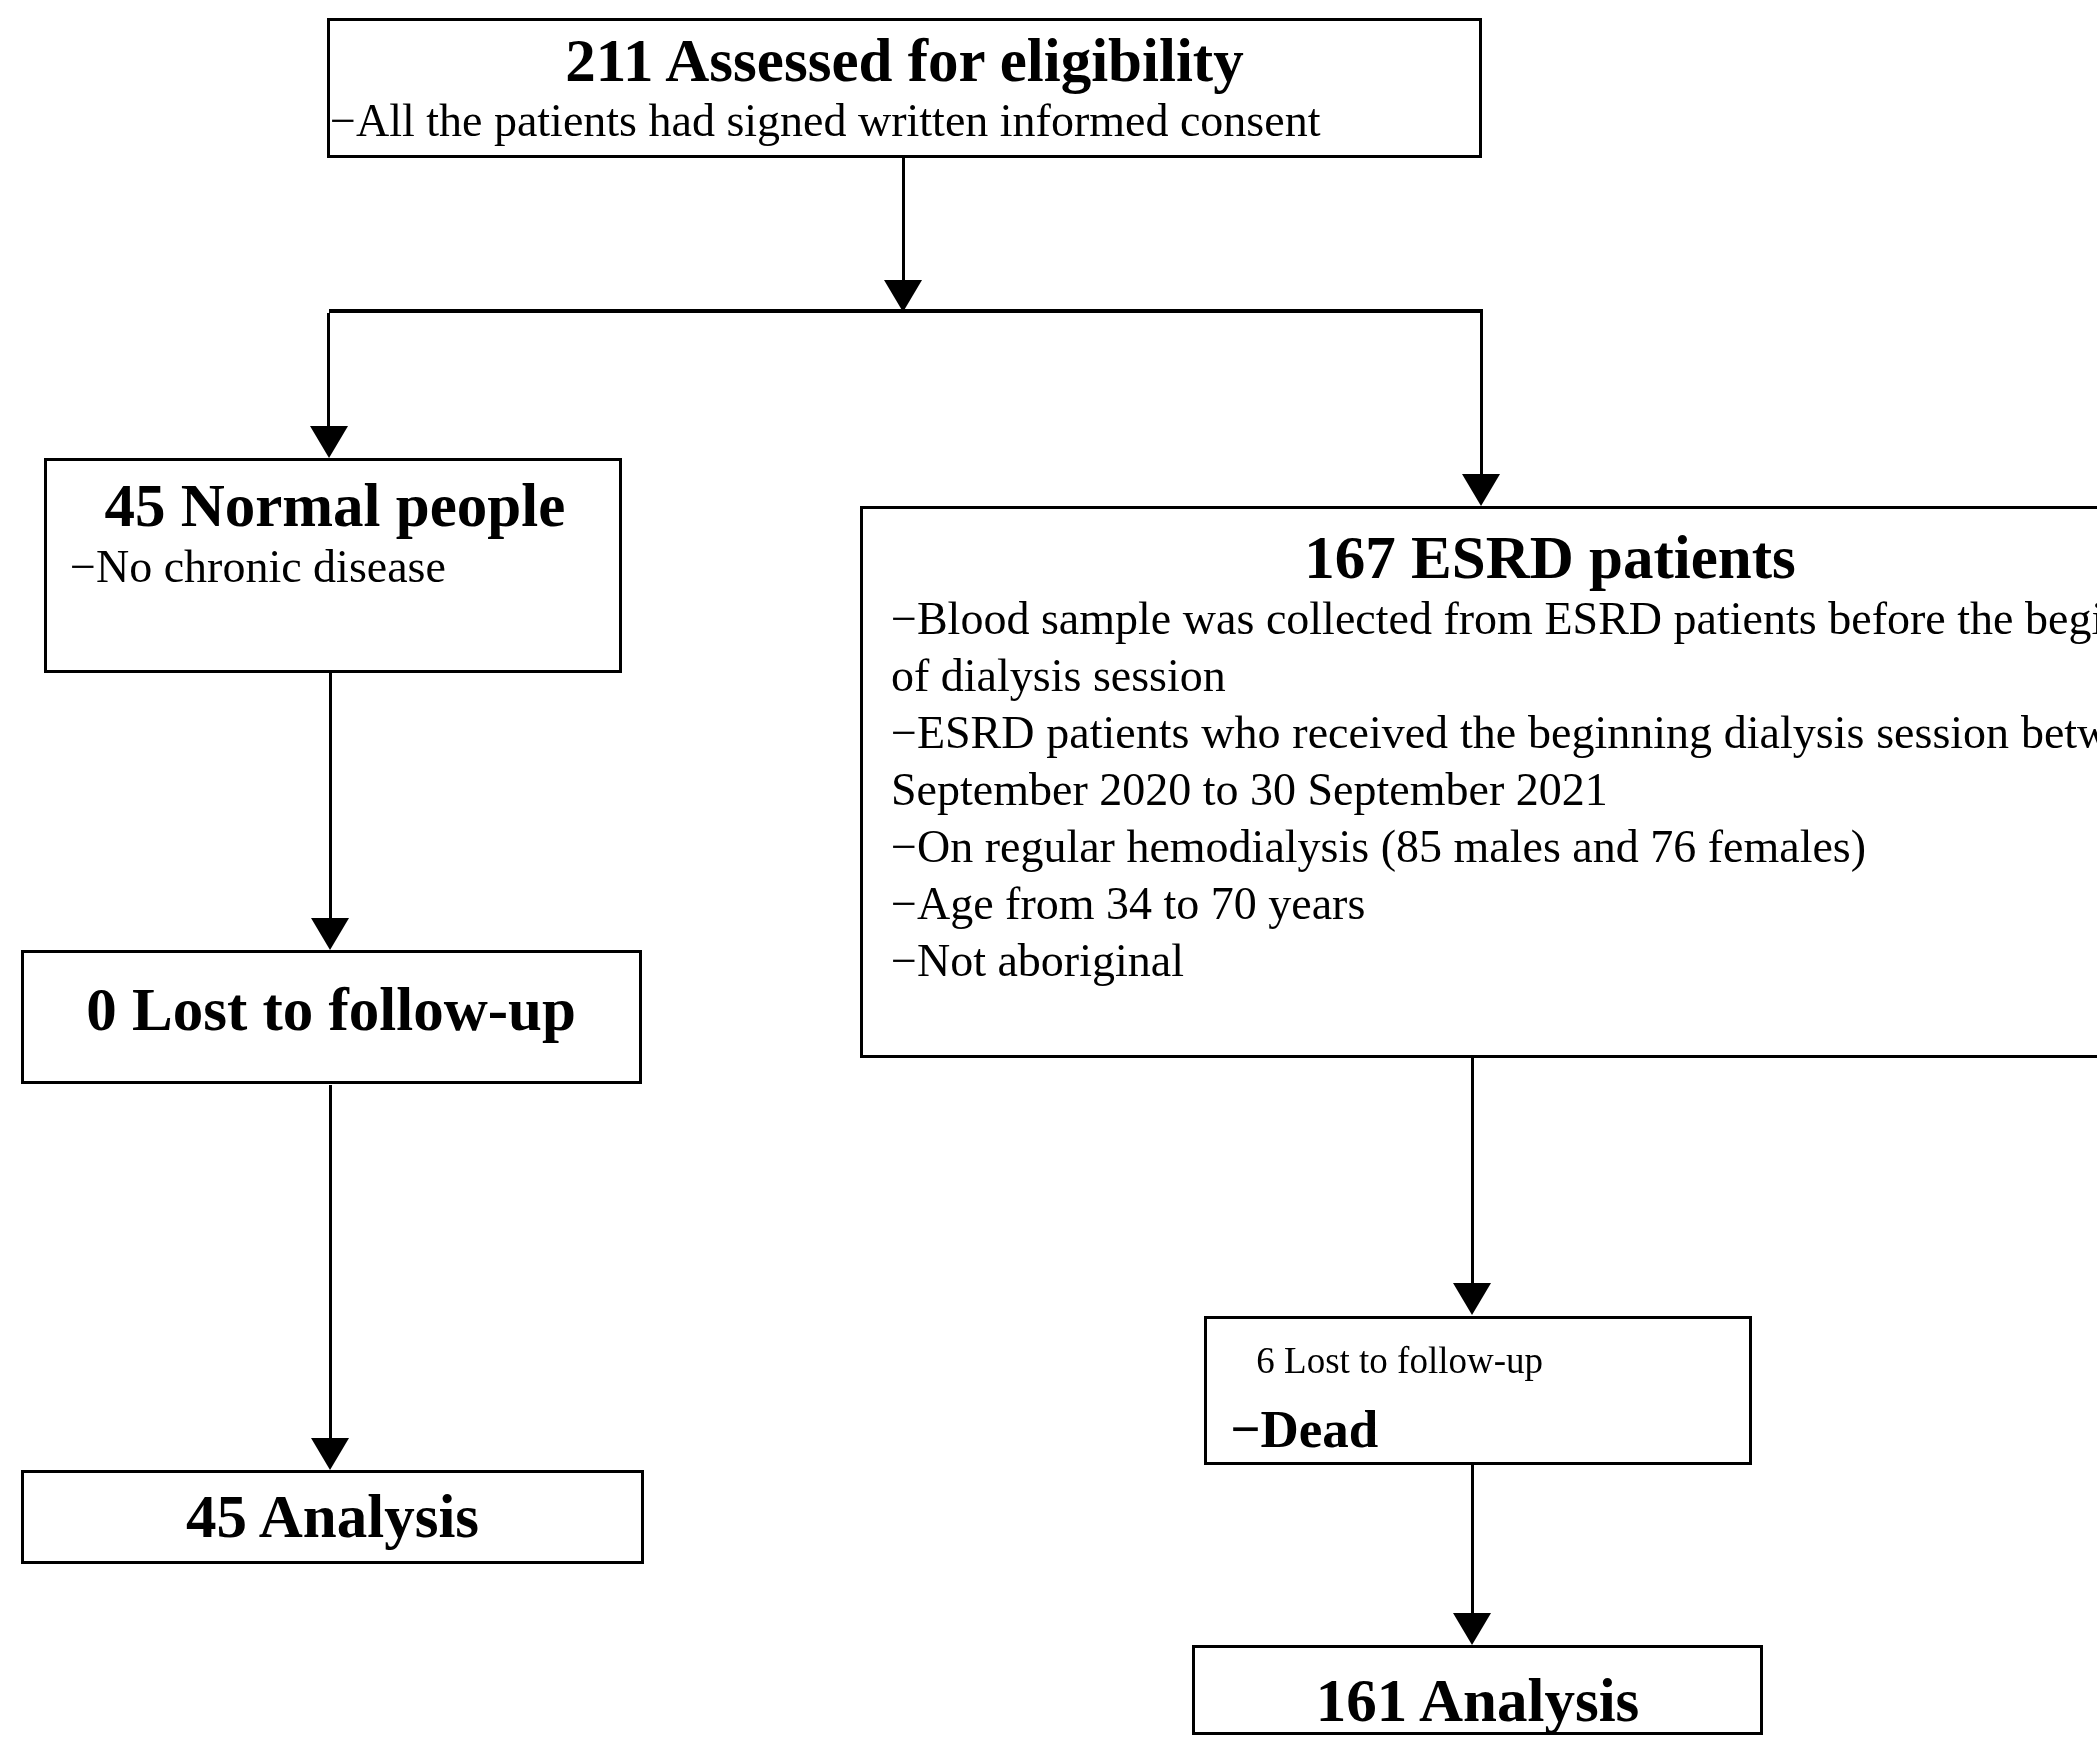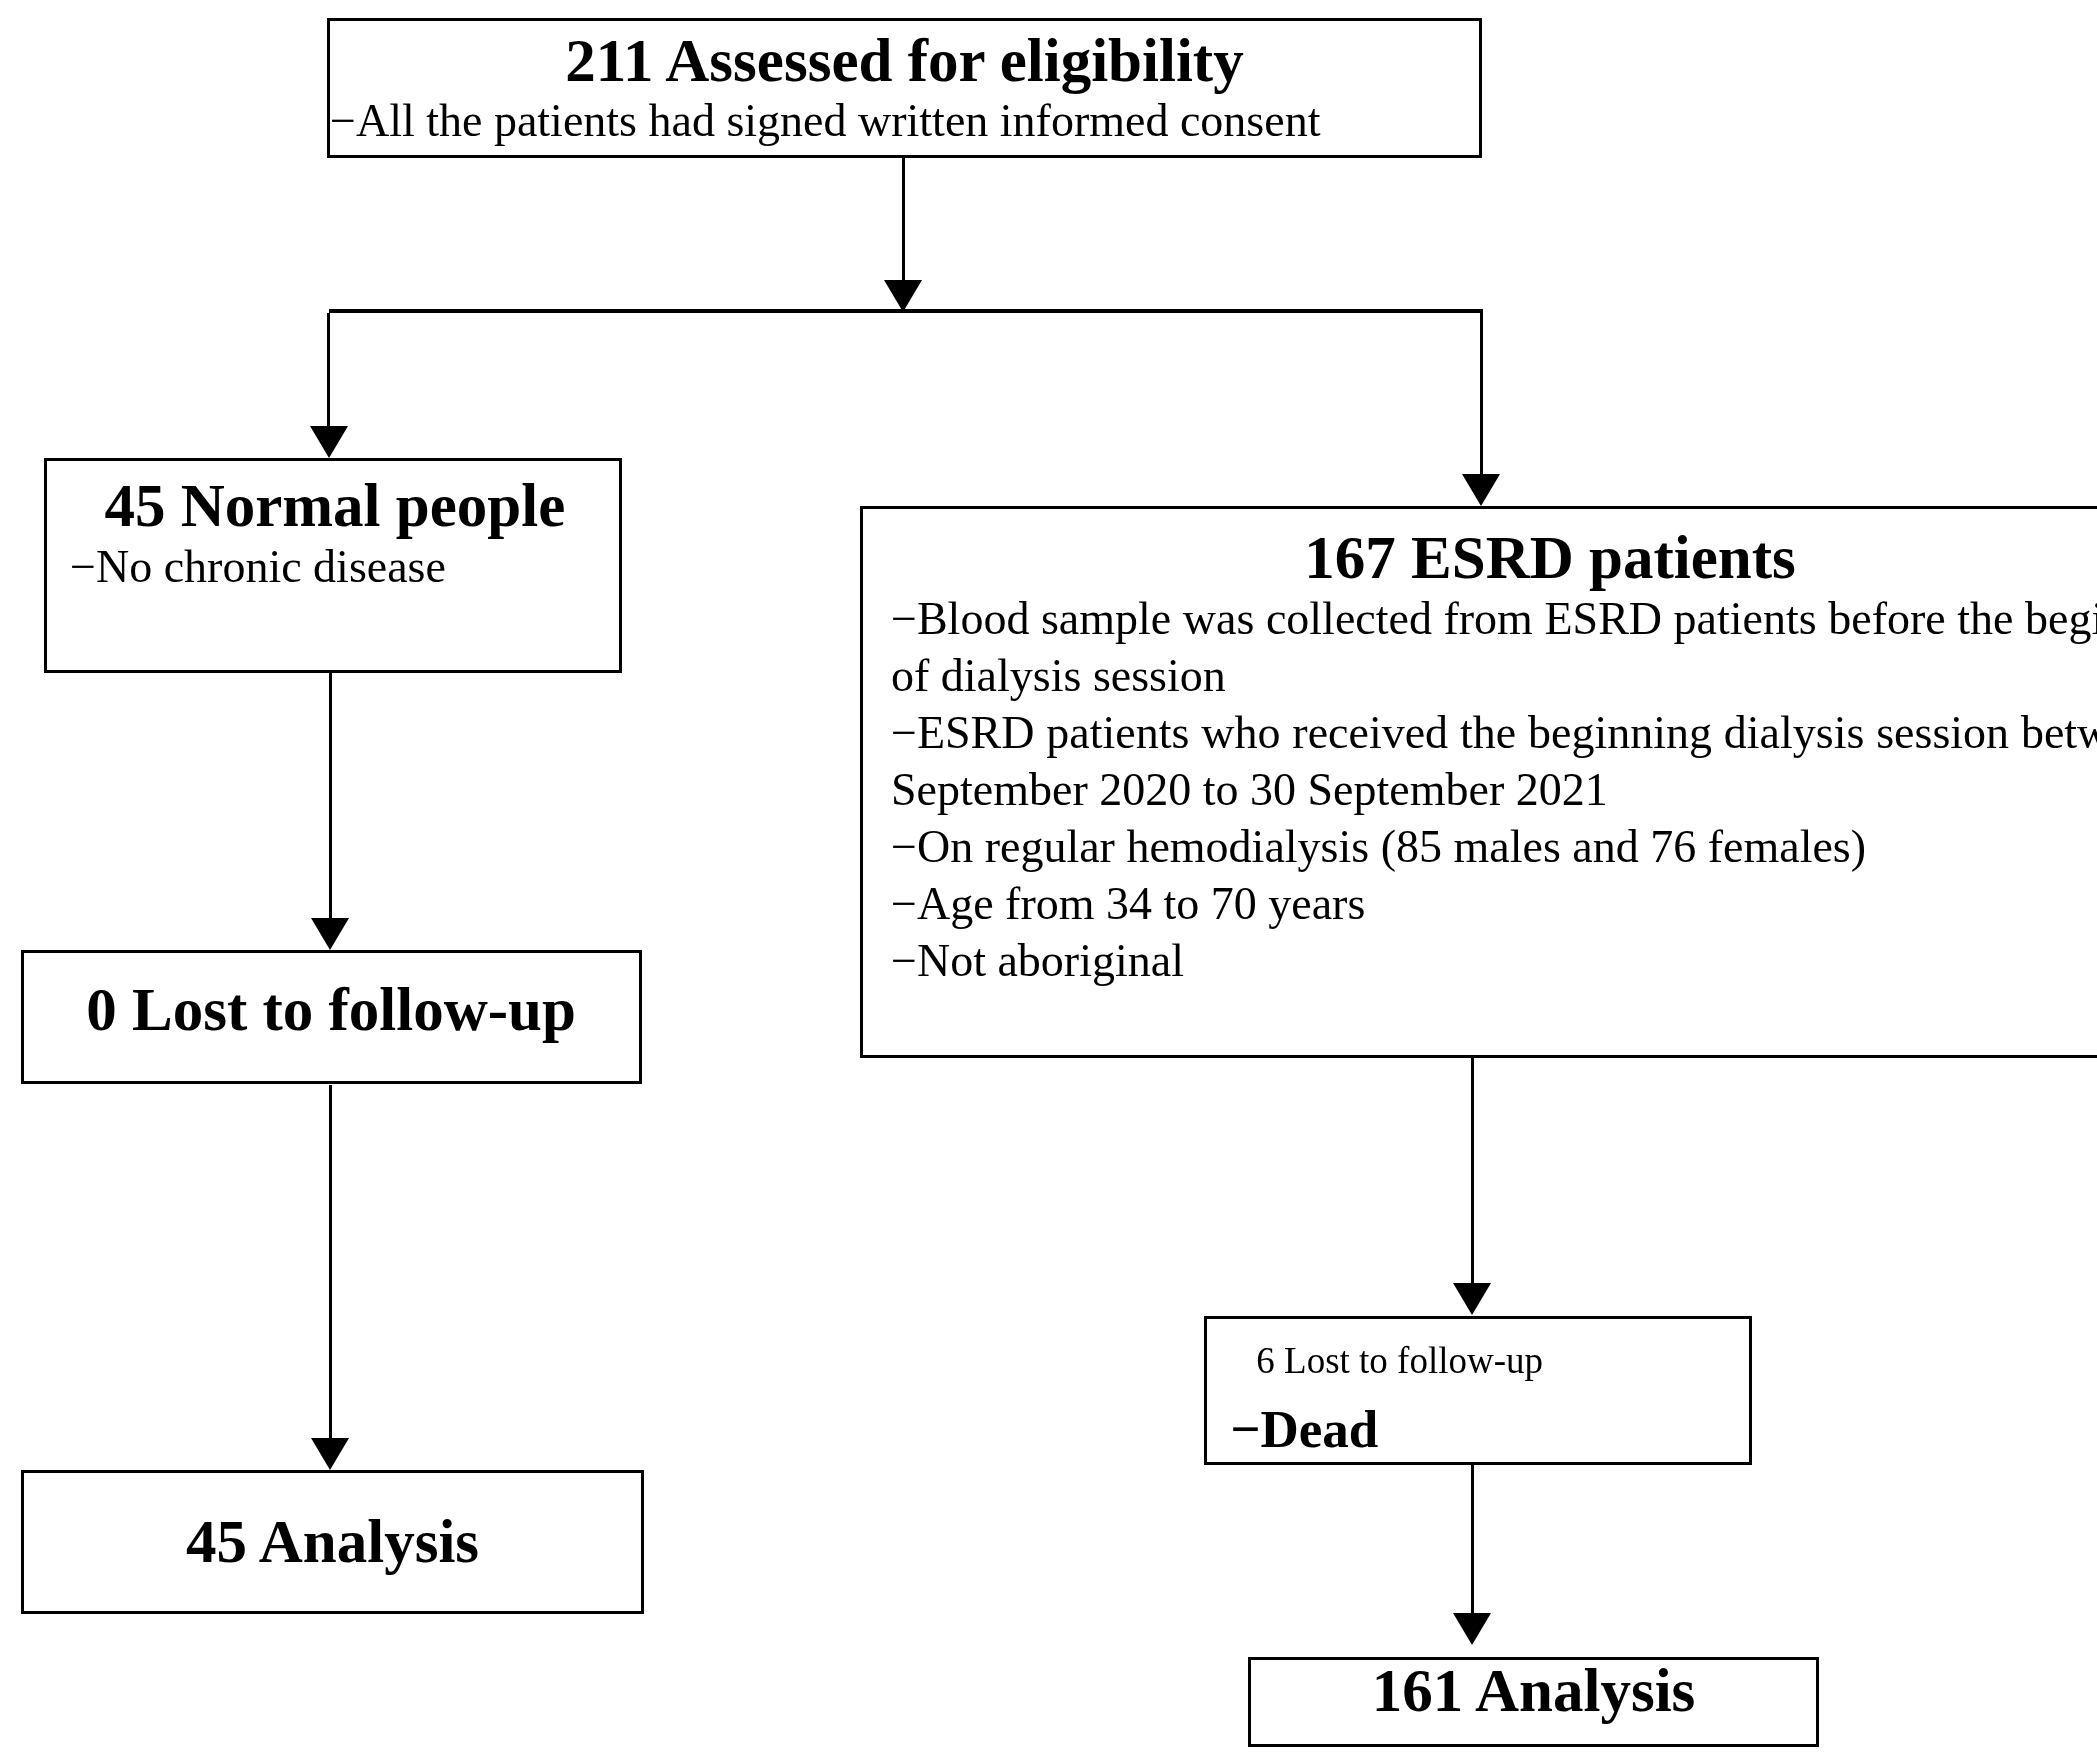--- a/index.html
+++ b/index.html
@@ -51,29 +51,29 @@
 
   
   #box-esrd{left:860px;top:506px;width:1380px;height:552px;padding:16.7px 28px 0 28px;}
   #box-esrd h2{line-height:64px;}
   #box-esrd p{line-height:57px;}
 
   
   #box-lost-normal{left:20.6px;top:950px;width:621px;height:134px;display:flex;align-items:center;justify-content:center;padding-bottom:14px;}
 
   
-  #box-analysis-normal{left:21px;top:1470px;width:623px;height:144px;display:flex;align-items:center;justify-content:center;}
+  #box-analysis-normal{left:21px;top:1470px;width:623px;height:94px;display:flex;align-items:center;justify-content:center;}
 
   
   #box-lost-esrd{left:1204px;top:1316px;width:548px;height:149px;padding:10.3px 6.4px 0 19.3px;}
   #box-lost-esrd .l1{font-size:37px;font-weight:normal;line-height:64px;margin:0 0 0 30px;text-align:left;}
   #box-lost-esrd .l2{font-size:53px;font-weight:bold;line-height:64px;margin:4px;text-align:left;}
 
   
-  #box-analysis-esrd{left:1248px;top:1645px;width:571px;height:90px;display:flex;align-items:flex-start;justify-content:center;margin-top:12px;}
+  #box-analysis-esrd{left:1192px;top:1645px;width:571px;height:90px;display:flex;align-items:flex-end;justify-content:center;}
 
   
   #vline-a{left:902px;top:158px;height:123px;}
   #arrow-a{left:884px;top:280px;}
   #hline-b{left:329px;top:309px;width:1154px;}
   #vline-c{left:327px;top:313px;height:114px;}
   #arrow-c{left:310px;top:426px;}
   #vline-d{left:1480px;top:313px;height:162px;}
   #arrow-d{left:1462px;top:474px;}
   #vline-e{left:329px;top:673px;height:246px;}

